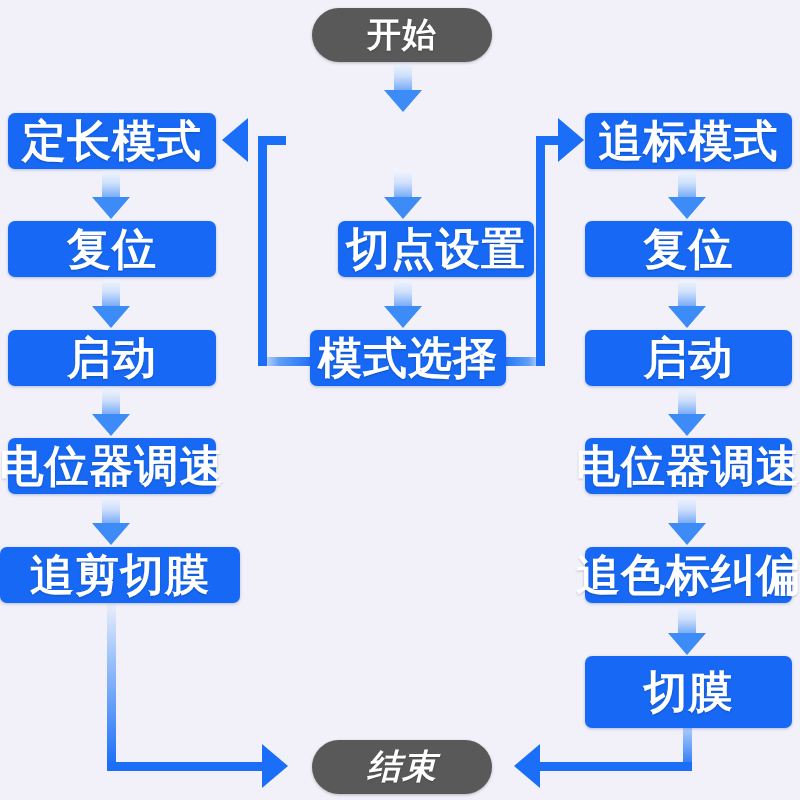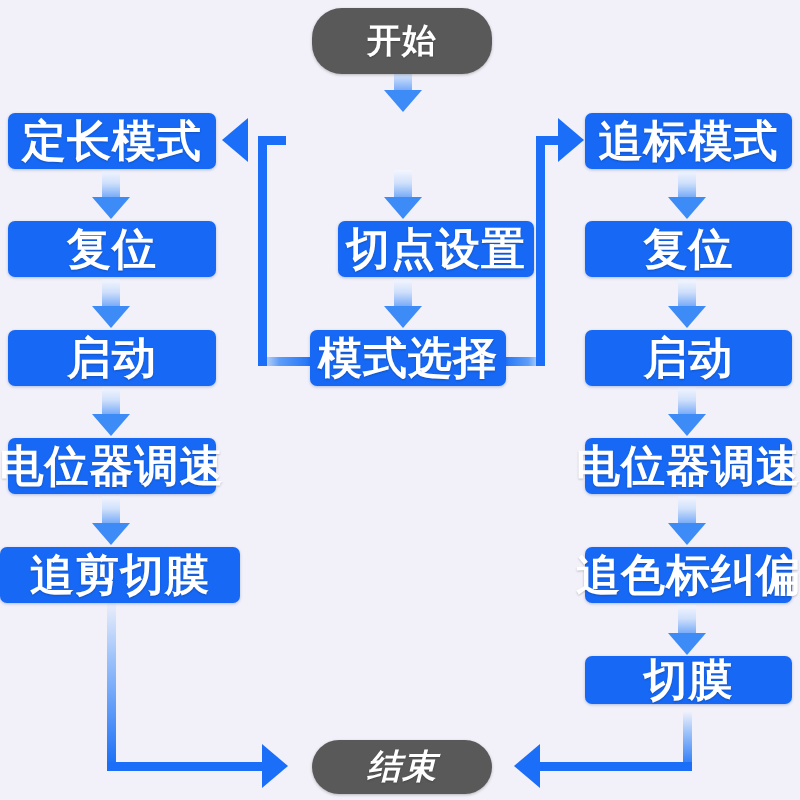--- a/index.html
+++ b/index.html
@@ -145,33 +145,33 @@
   </div>
   <div class="arrow-down" style="left:668px;top:605px;width:38px;height:50px;">
     <div class="shaft" style="height:30px;"></div>
       <div class="head"></div>
   </div>
 
   <div class="ln fade-v" style="left:683px;top:712px;width:9px;height:59px;"></div>
   <div class="ln" style="left:540px;top:762px;width:152px;height:9px;"></div>
   <div class="tip left" style="left:514px;top:744px;"></div>
 
-  <div class="node terminator" style="left:312px;top:8px;width:180px;height:66px;">开始</div>
+  <div class="node terminator" style="left:312px;top:8px;width:180px;height:54px;">开始</div>
 
   <div class="node process" style="left:310px;top:221px;width:196px;height:56px;margin-left:28px;">切点设置</div>
   <div class="node process" style="left:310px;top:330px;width:196px;height:56px;">模式选择</div>
 
   <div class="node process" style="left:8px;top:113px;width:208px;height:56px;">定长模式</div>
   <div class="node process" style="left:8px;top:221px;width:208px;height:56px;">复位</div>
   <div class="node process" style="left:8px;top:330px;width:208px;height:56px;">启动</div>
   <div class="node process" style="left:8px;top:438px;width:208px;height:56px;">电位器调速</div>
   <div class="node process" style="left:0;top:547px;width:240px;height:56px;">追剪切膜</div>
 
   <div class="node process" style="left:585px;top:113px;width:207px;height:56px;text-align:center;">追标模式</div>
   <div class="node process" style="left:585px;top:221px;width:207px;height:56px;">复位</div>
   <div class="node process" style="left:585px;top:330px;width:207px;height:56px;">启动</div>
   <div class="node process" style="left:585px;top:438px;width:207px;height:56px;">电位器调速</div>
   <div class="node process" style="left:585px;top:547px;width:207px;height:56px;">追色标纠偏</div>
-  <div class="node process" style="left:585px;top:656px;width:207px;height:48px;">切膜</div>
+  <div class="node process" style="left:585px;top:656px;width:207px;height:72px;">切膜</div>
 
   <div class="node terminator" style="left:312px;top:740px;width:180px;height:54px;font-style:italic;">结束</div>
 
 </div>
 
 </body></html>

